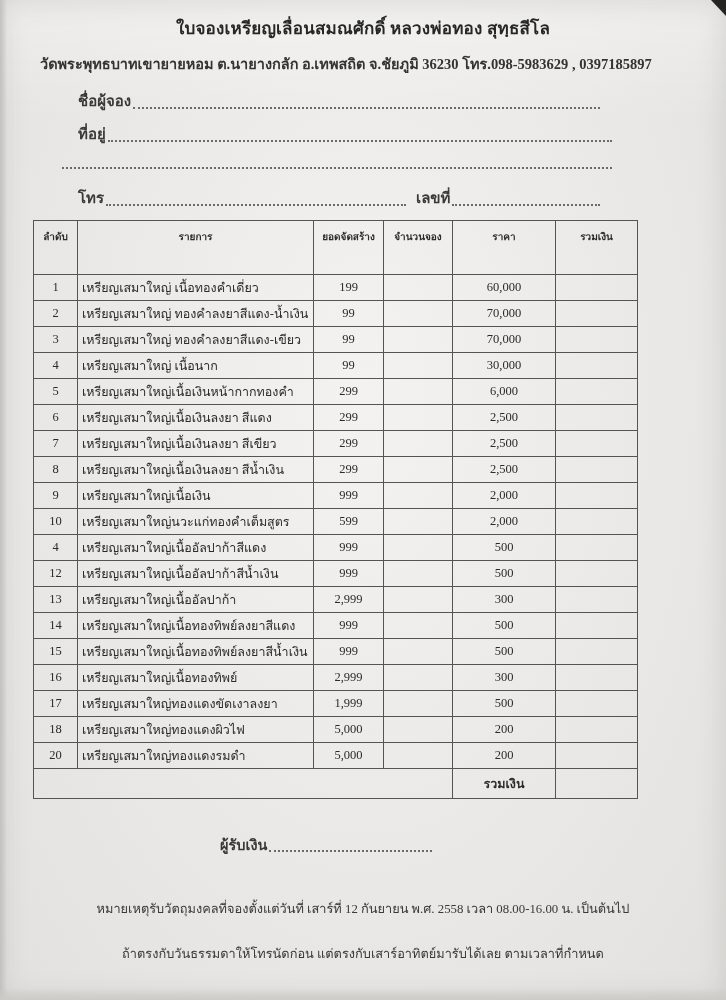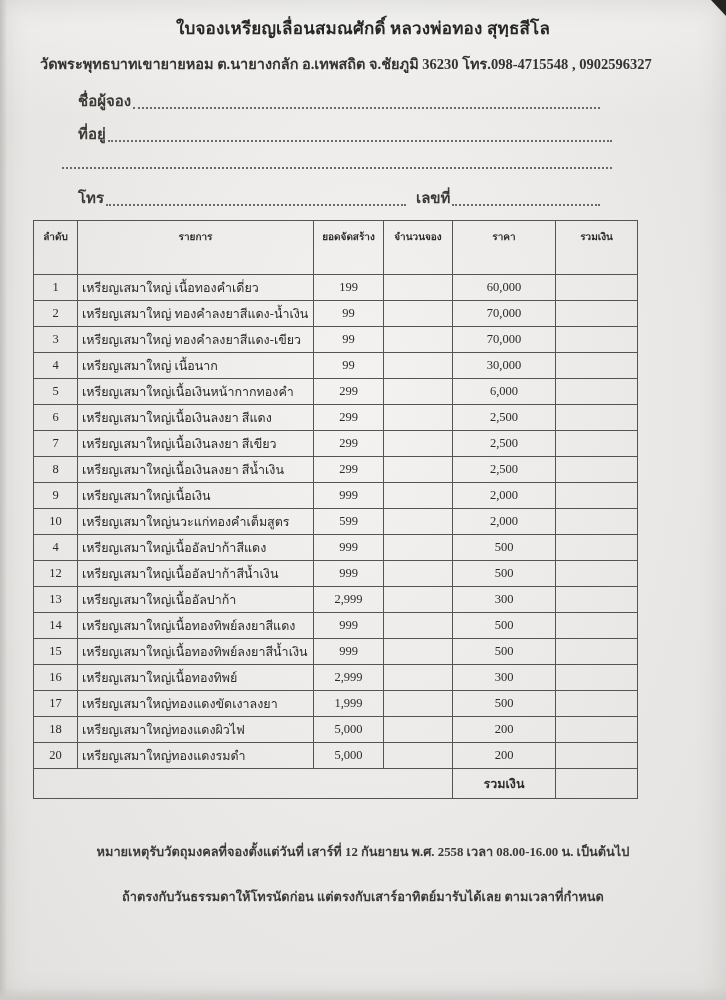--- a/index.html
+++ b/index.html
@@ -95,36 +95,36 @@
   .receiver-line{
     display:flex;align-items:flex-end;
     margin:34px 0 0 220px;
     width:212px;
     font-size:14.5px;font-weight:bold;color:#3a3935;
   }
   .note{
     margin-top:0;
     text-align:center;
     font-size:12.8px;
-    font-weight:bold;
+    font-weight:normal;
     color:#3a3935;
   }
   .note1{margin-top:42px;}
   .note2{margin-top:24px;}
 </style>
 </head>
 <body>
 
 <div class="page">
   <div class="edge-left"></div>
   <div class="edge-bottom"></div>
   <div class="corner-mark"></div>
 
   <div class="title">ใบจองเหรียญเลื่อนสมณศักดิ์  หลวงพ่อทอง สุทฺธสีโล</div>
-  <div class="subtitle">วัดพระพุทธบาทเขายายหอม ต.นายางกลัก อ.เทพสถิต จ.ชัยภูมิ 36230  โทร.098-4715548 , 0902596327</div>
+  <div class="subtitle">วัดพระพุทธบาทเขายายหอม ต.นายางกลัก อ.เทพสถิต จ.ชัยภูมิ 36230  โทร.098-5983629 , 0397185897</div>
 
   <div class="form-area">
     <div class="form-line ln-name">
       <span class="lbl">ชื่อผู้จอง</span>
       <span class="dots"></span>
     </div>
     <div class="form-line ln-addr">
       <span class="lbl">ที่อยู่</span>
       <span class="dots"></span>
     </div>
@@ -312,16 +312,20 @@
         <td class="c"></td>
       </tr>
       <tr class="total-row">
         <td class="noborder" colspan="4"></td>
         <td class="c">รวมเงิน</td>
         <td class="c"></td>
       </tr>
     </tbody>
   </table>
 
+  <div class="receiver-line">
+    <span class="lbl">ผู้รับเงิน</span>
+    <span class="dots"></span>
+  </div>
 
   <div class="note note1">หมายเหตุรับวัตถุมงคลที่จองตั้งแต่วันที่ เสาร์ที่ 12 กันยายน พ.ศ. 2558  เวลา 08.00-16.00 น. เป็นต้นไป</div>
   <div class="note note2">ถ้าตรงกับวันธรรมดาให้โทรนัดก่อน แต่ตรงกับเสาร์อาทิตย์มารับได้เลย ตามเวลาที่กำหนด</div>
 </div>
 
 </body></html>

